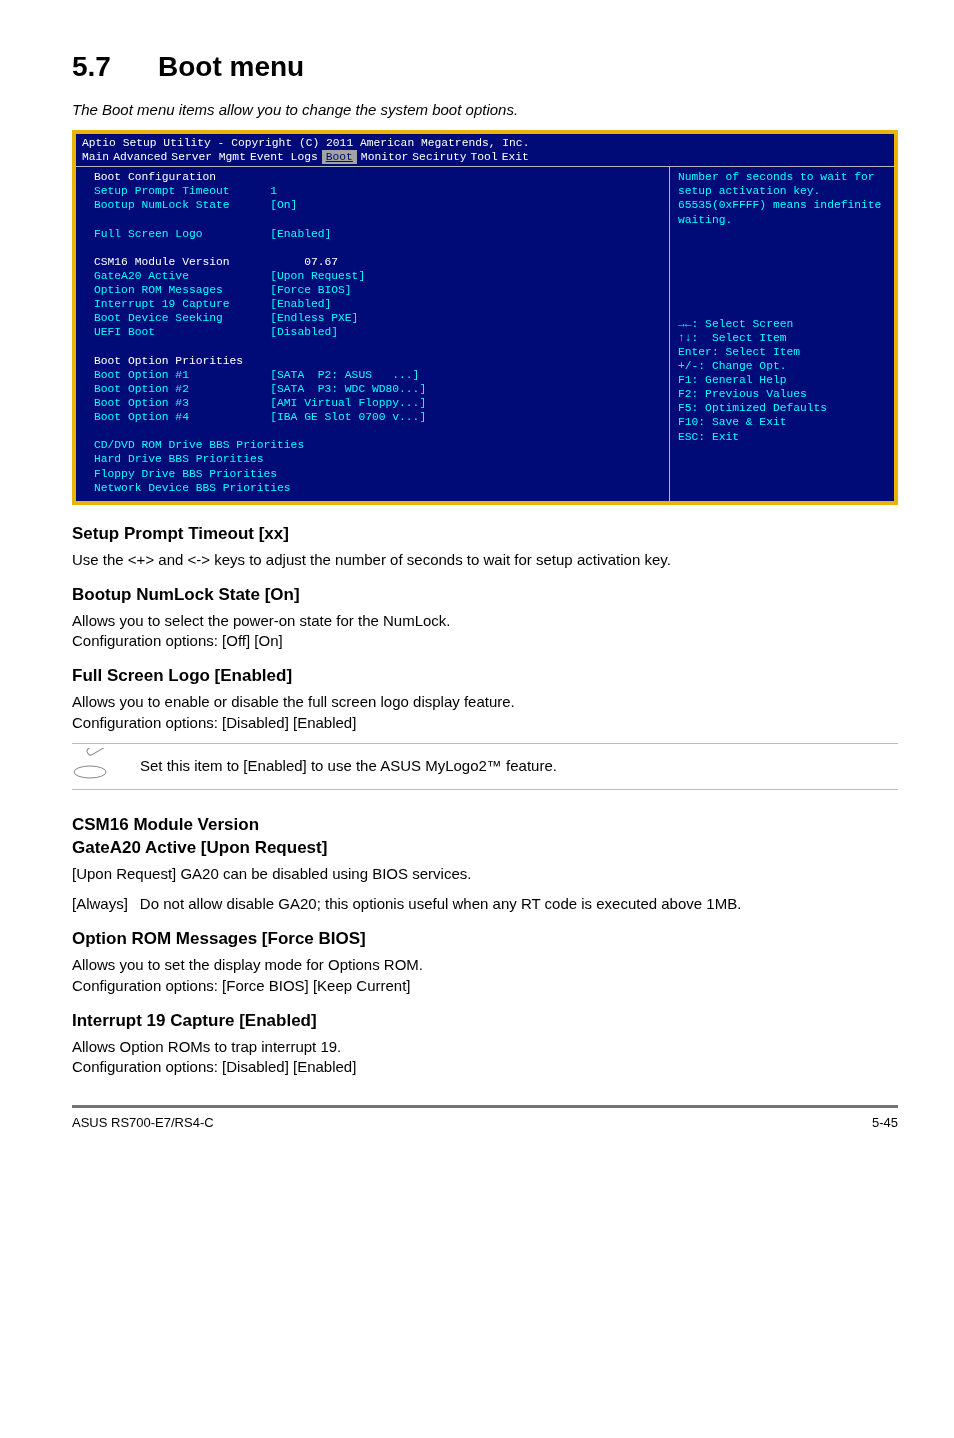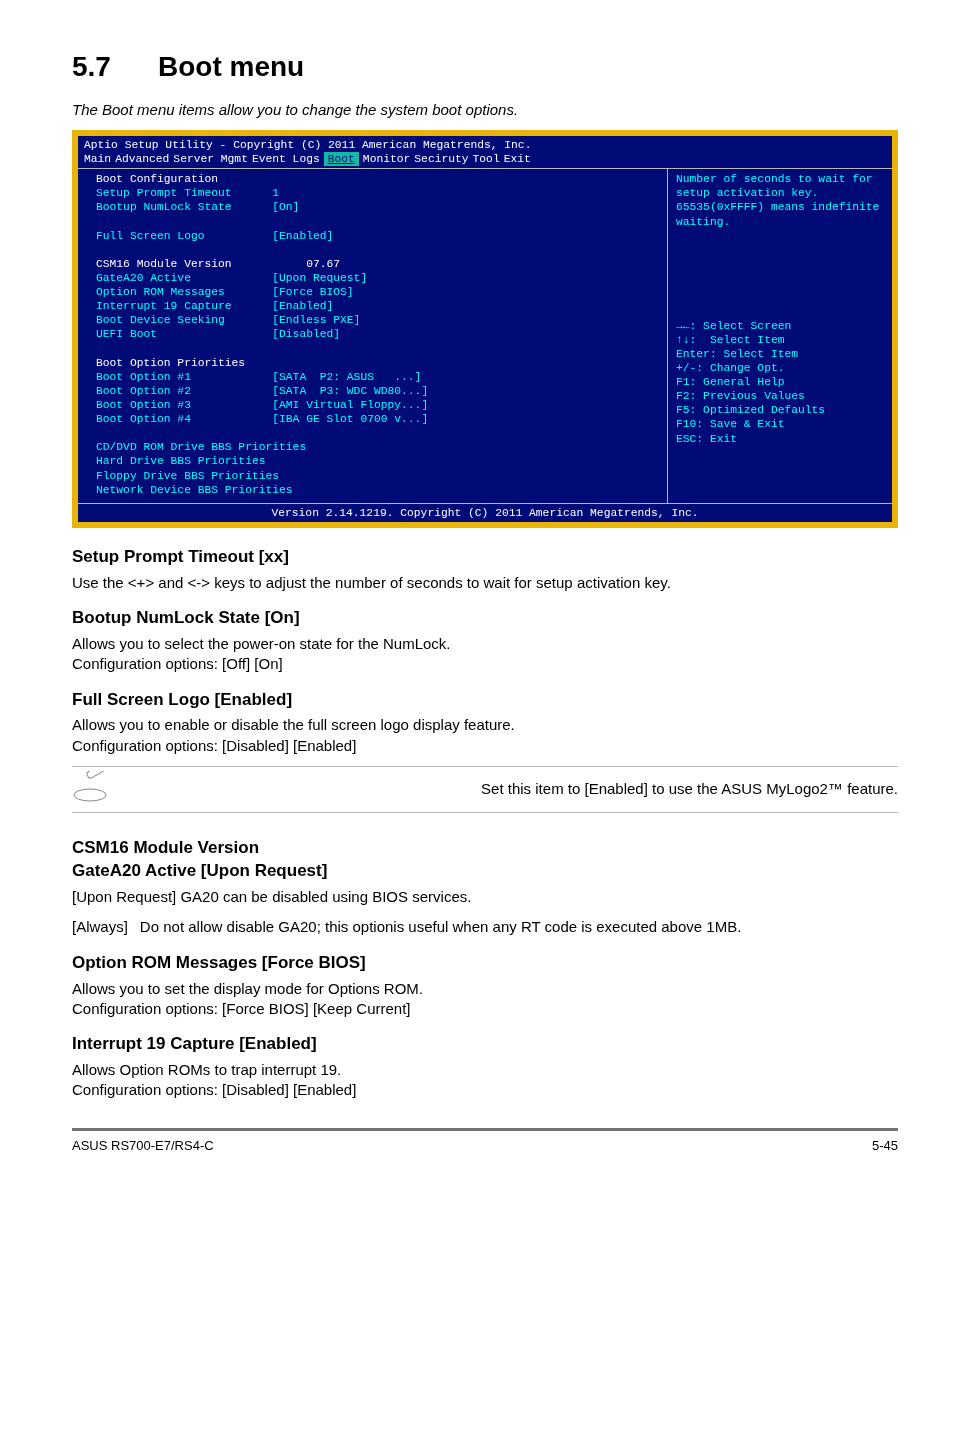--- a/index.html
+++ b/index.html
@@ -18,38 +18,38 @@
   margin: 0 0 14px 0;
 }
 h1 .secnum { display:inline-block; width: 86px; }
 .intro { margin: 0 0 10px 0; font-style: italic; }
 .bios-box {
   background: #000b78;
   color: #b8b8b8;
   font-family: "Courier New", monospace;
   font-size: 11.3px;
   line-height: 1.25;
-  border: 6px solid #eab308;
+  border: 4px solid #eab308;
   margin-bottom: 18px;
   width: 100%;
   box-sizing: border-box;
 }
 .bios-header {
   padding: 2px 6px 0 6px;
   color: #fff;
   white-space: pre;
 }
 .bios-menubar {
   display:flex;
   padding: 0 18px 2px 6px;
   color:#fff;
   border-bottom:1px solid #b8b8b8;
 }
 .bios-menubar span { margin-right: 4px; }
-.bios-menubar .boot-tab { background:#14b8a6; color:#000b78; padding:0 4px;text-decoration:underline; }
+.bios-menubar .boot-tab { background:#a3a3a3; color:#000b78; padding:0 4px;text-decoration:underline; }
 .bios-body {
   display:flex;
 }
 .bios-left {
   flex: 1 1 auto;
   padding: 3px 6px 6px 18px;
   border-right:1px solid #b8b8b8;
   white-space: pre;
 }
 .bios-right {
@@ -66,21 +66,21 @@
   color:#fff;
   padding: 2px 0;
   border-top:1px solid #b8b8b8;
 }
 h2.subhead {
   font-size: 17px;
   font-weight: bold;
   margin: 14px 0 4px 0;
 }
 p.body { margin: 2px 0 10px 0; }
-.note-row { display:flex; align-items:center; border-top:1px solid #bbb; border-bottom:1px solid #bbb; padding:4px 0; margin:8px 0 24px 0; gap:22px;justify-content:space-between;}
+.note-row { display:flex; align-items:center; border-top:1px solid #bbb; border-bottom:1px solid #bbb; padding:4px 0; margin:8px 0 24px 0; gap:22px;}
 .note-icon svg { width:46px; height:32px; }
 .def-table { display:table; }
 .def-row { display:table-row; }
 .def-term { display:table-cell; padding-right:12px; vertical-align:top; white-space:nowrap; }
 .def-def { display:table-cell; }
 .footer-line { border-top:3px solid #737373; margin-top:28px; padding-top:6px; display:flex; justify-content:space-between; font-size:13px;}
 </style>
 </head>
 <body>
 
@@ -133,21 +133,20 @@
 ↑↓:  Select Item
 Enter: Select Item
 +/-: Change Opt.
 F1: General Help
 F2: Previous Values
 F5: Optimized Defaults
 F10: Save &amp; Exit
 ESC: Exit</div>
     </div>
   </div>
-  <div class="bios-footer">Version 2.14.1219. Copyright (C) 2011 American Megatrends, Inc.</div>
 </div>
 
 <h2 class="subhead">Setup Prompt Timeout [xx]</h2>
 <p class="body" style="white-space:pre-line">Use the &lt;+&gt; and &lt;-&gt; keys to adjust the number of seconds to wait for setup activation key.</p>
 
 <h2 class="subhead">Bootup NumLock State [On]</h2>
 <p class="body" style="white-space:pre-line">Allows you to select the power-on state for the NumLock.
 Configuration options: [Off] [On]</p>
 
 <h2 class="subhead">Full Screen Logo [Enabled]</h2>

